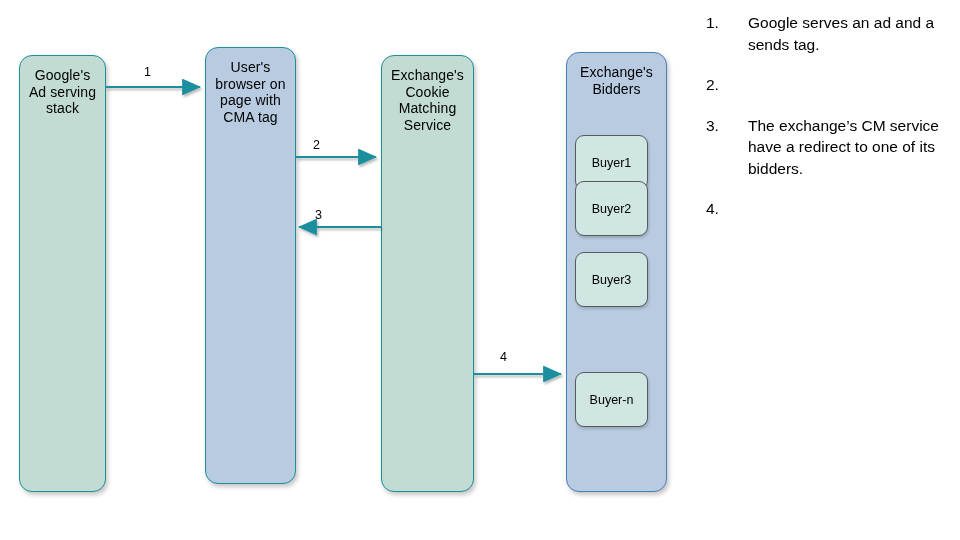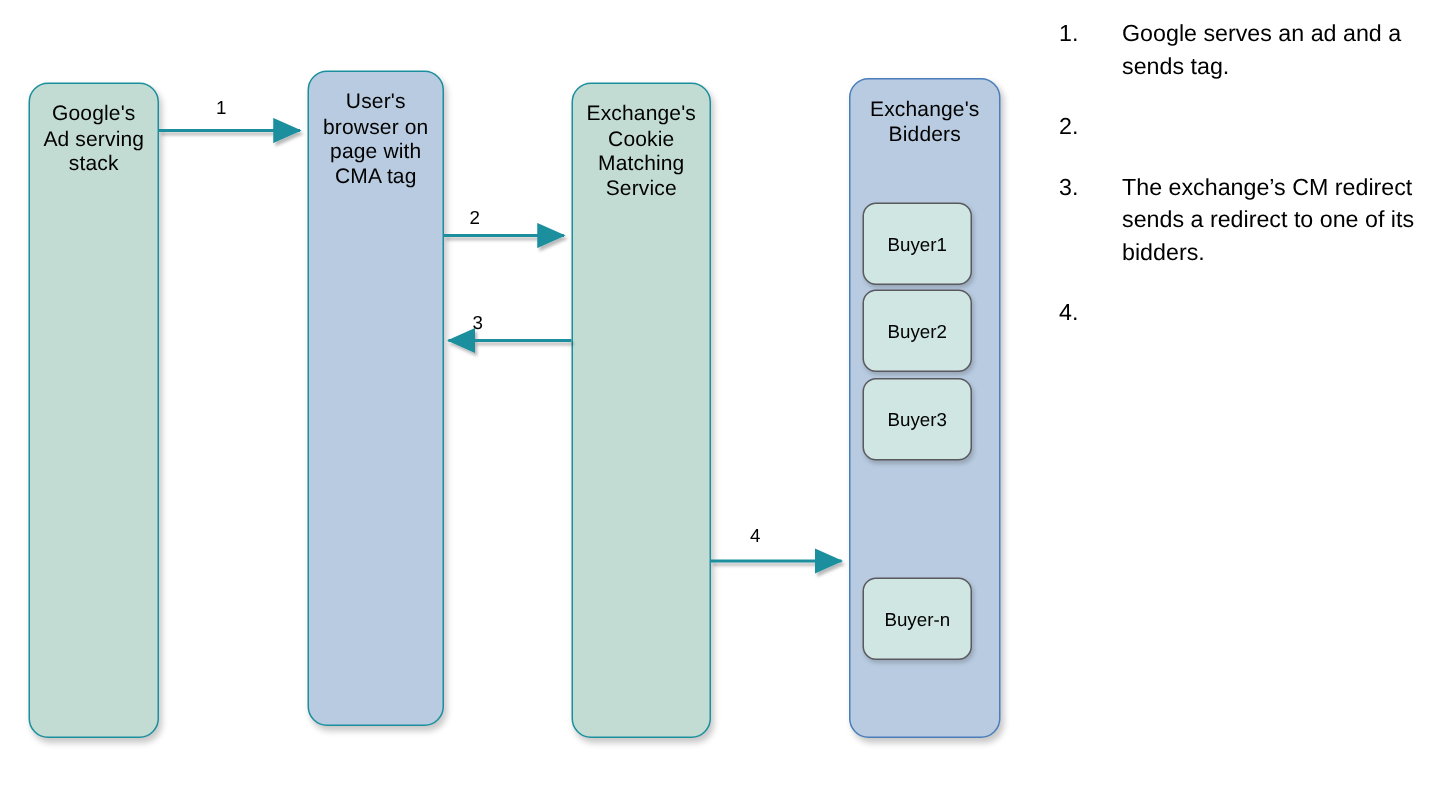--- a/index.html
+++ b/index.html
@@ -76,23 +76,23 @@
     align-items: center;
     justify-content: center;
     box-shadow: 1px 2px 3px rgba(0,0,0,0.18);
   }
   .buyer span {
     font-size: 12.5px;
     line-height: 14px;
     text-align: center;
   }
   #buyer-1 { top: 135px; }
-  #buyer-2 { top: 193px; justify-content: center; }
+  #buyer-2 { top: 181px; justify-content: center; }
   #buyer-3 { top: 252px; }
-  #buyer-n { top: 385px; }
+  #buyer-n { top: 372px; }
 
   
   .arrow-layer {
     position: absolute;
     left: 0; top: 0;
     width: 960px; height: 540px;
     pointer-events: none;
   }
   .arrow-label {
     position: absolute;
@@ -203,20 +203,20 @@
   <ol id="steps" style="list-style:none;margin:0;padding:0;">
     <li class="step">
       <span class="step-num">1.</span>
       <span class="step-text">Google serves an ad and a sends tag.</span>
     </li>
     <li class="step">
       <span class="step-num">2.</span>
     </li>
     <li class="step">
       <span class="step-num">3.</span>
-      <span class="step-text">The exchange’s CM redirect sends a redirect to one of its bidders.</span>
+      <span class="step-text">The exchange’s CM service have a redirect to one of its bidders.</span>
     </li>
     <li class="step">
       <span class="step-num">4.</span>
     </li>
   </ol>
 
 </div>
 
 </body></html>

